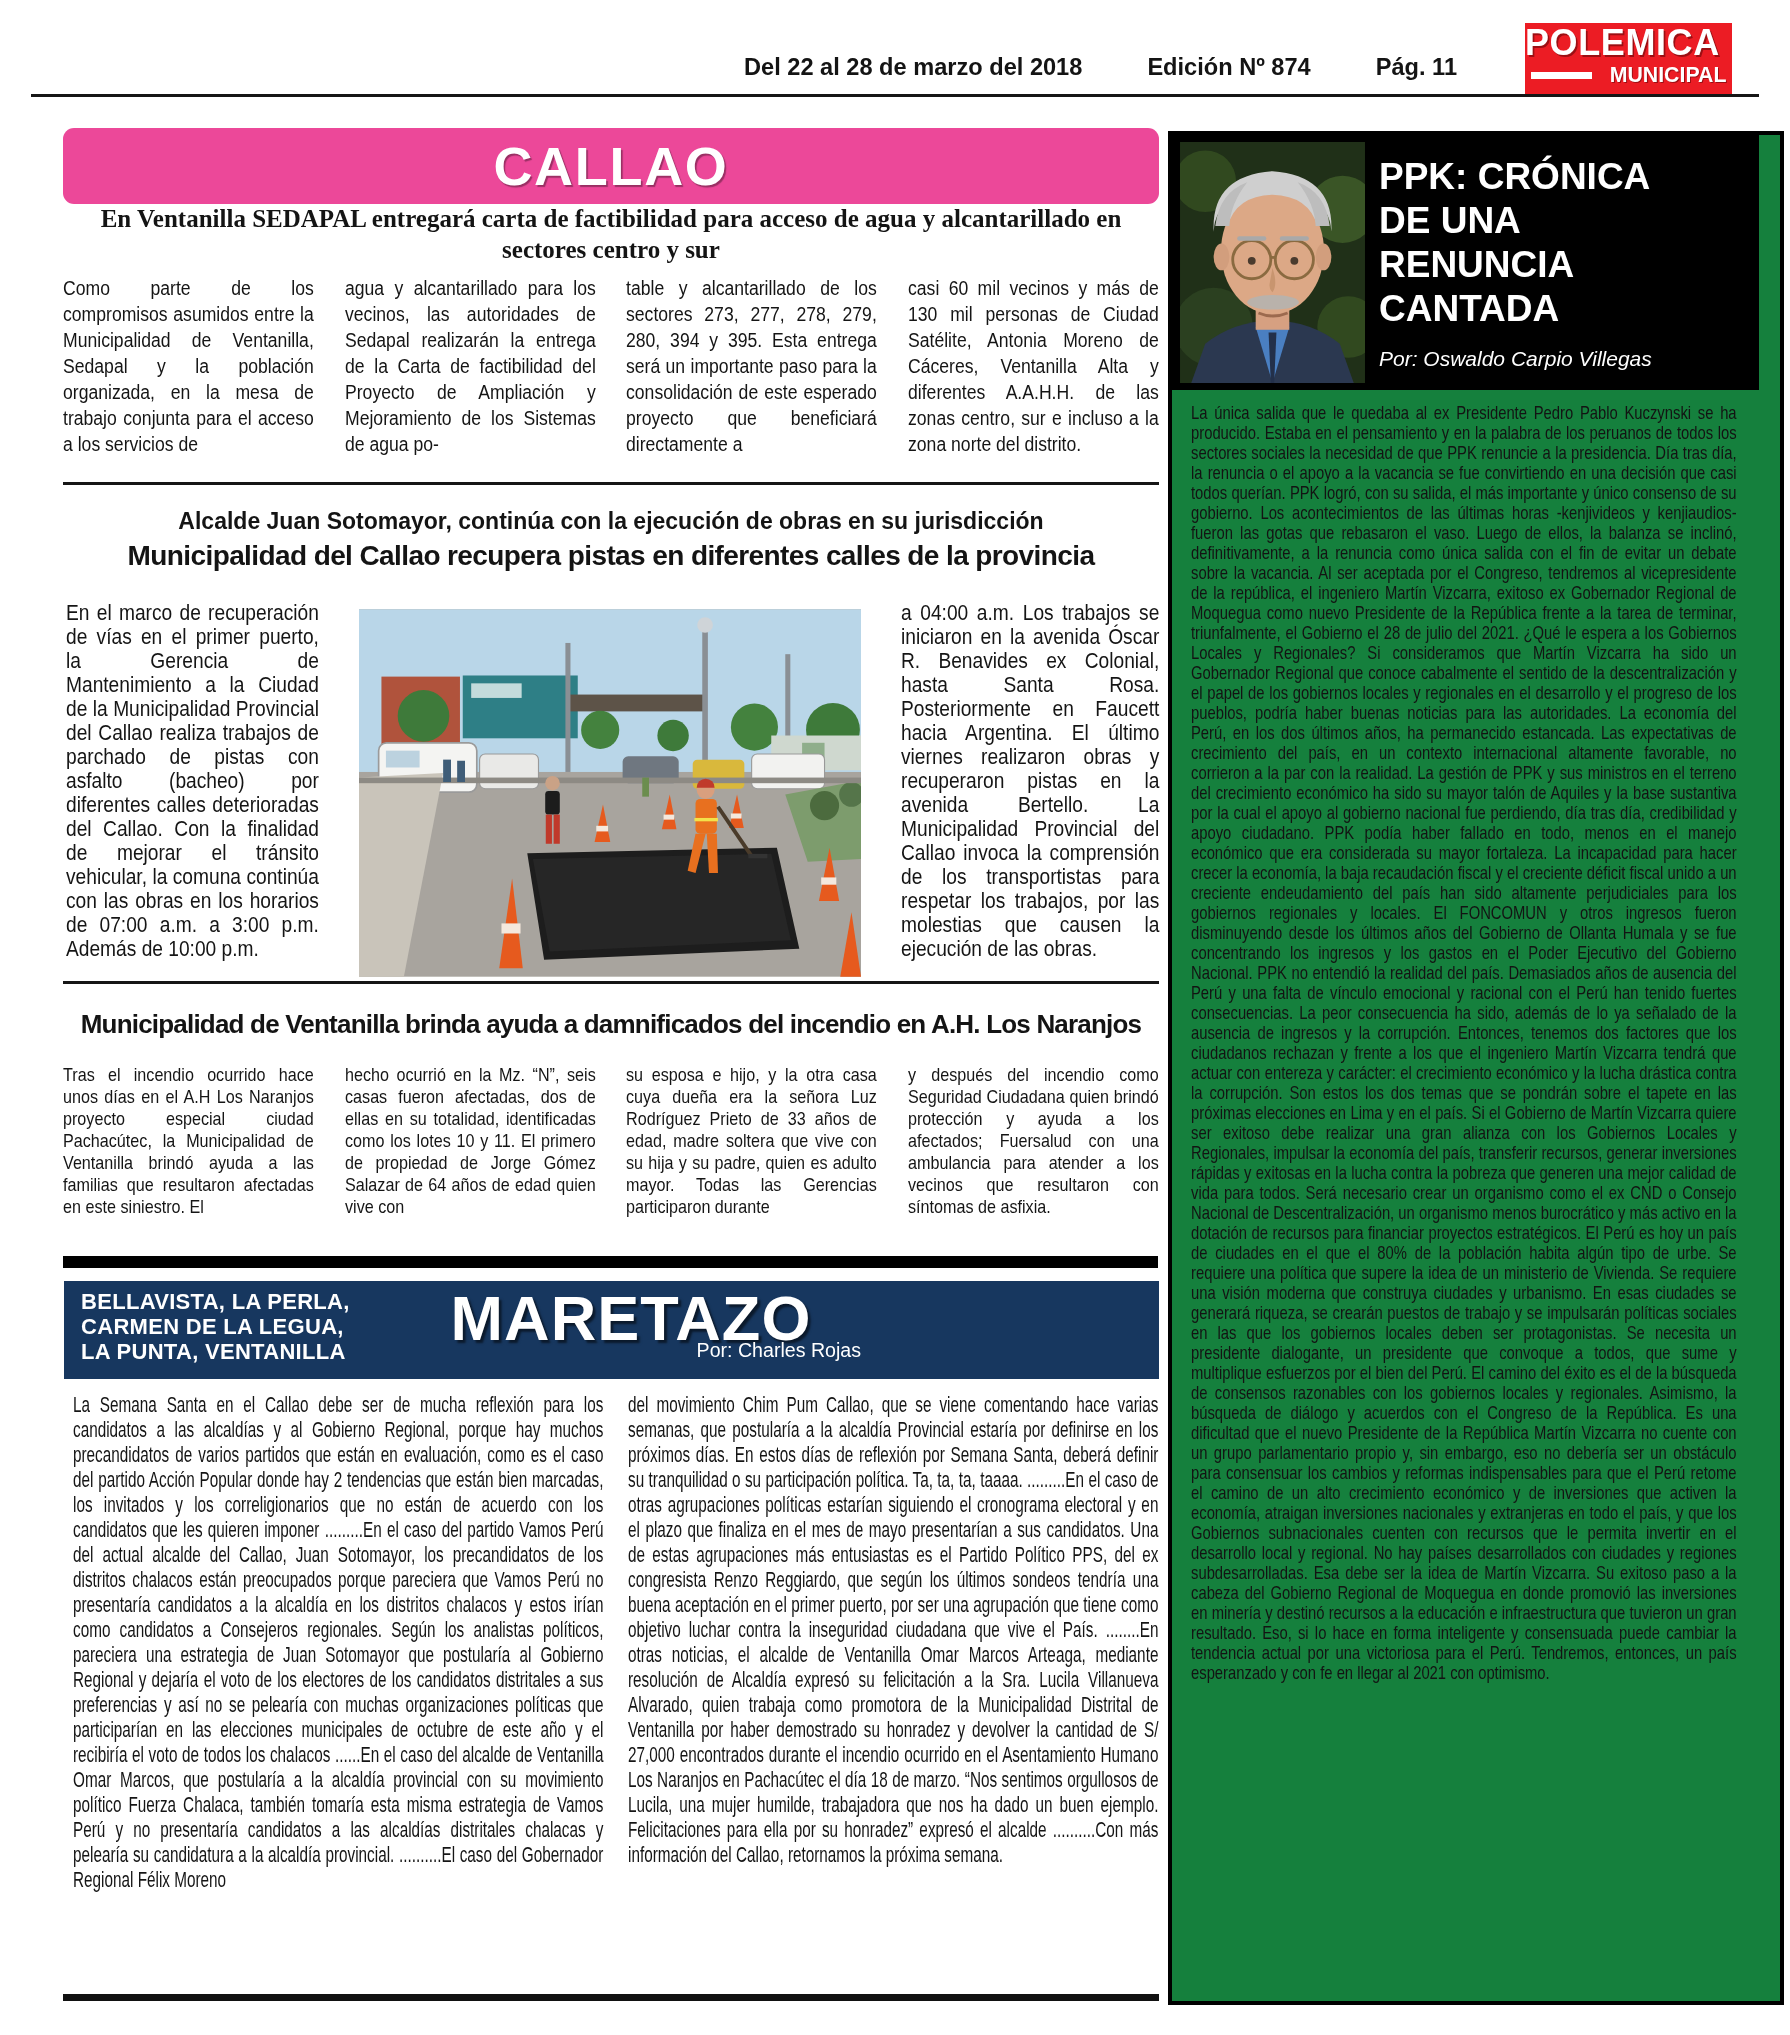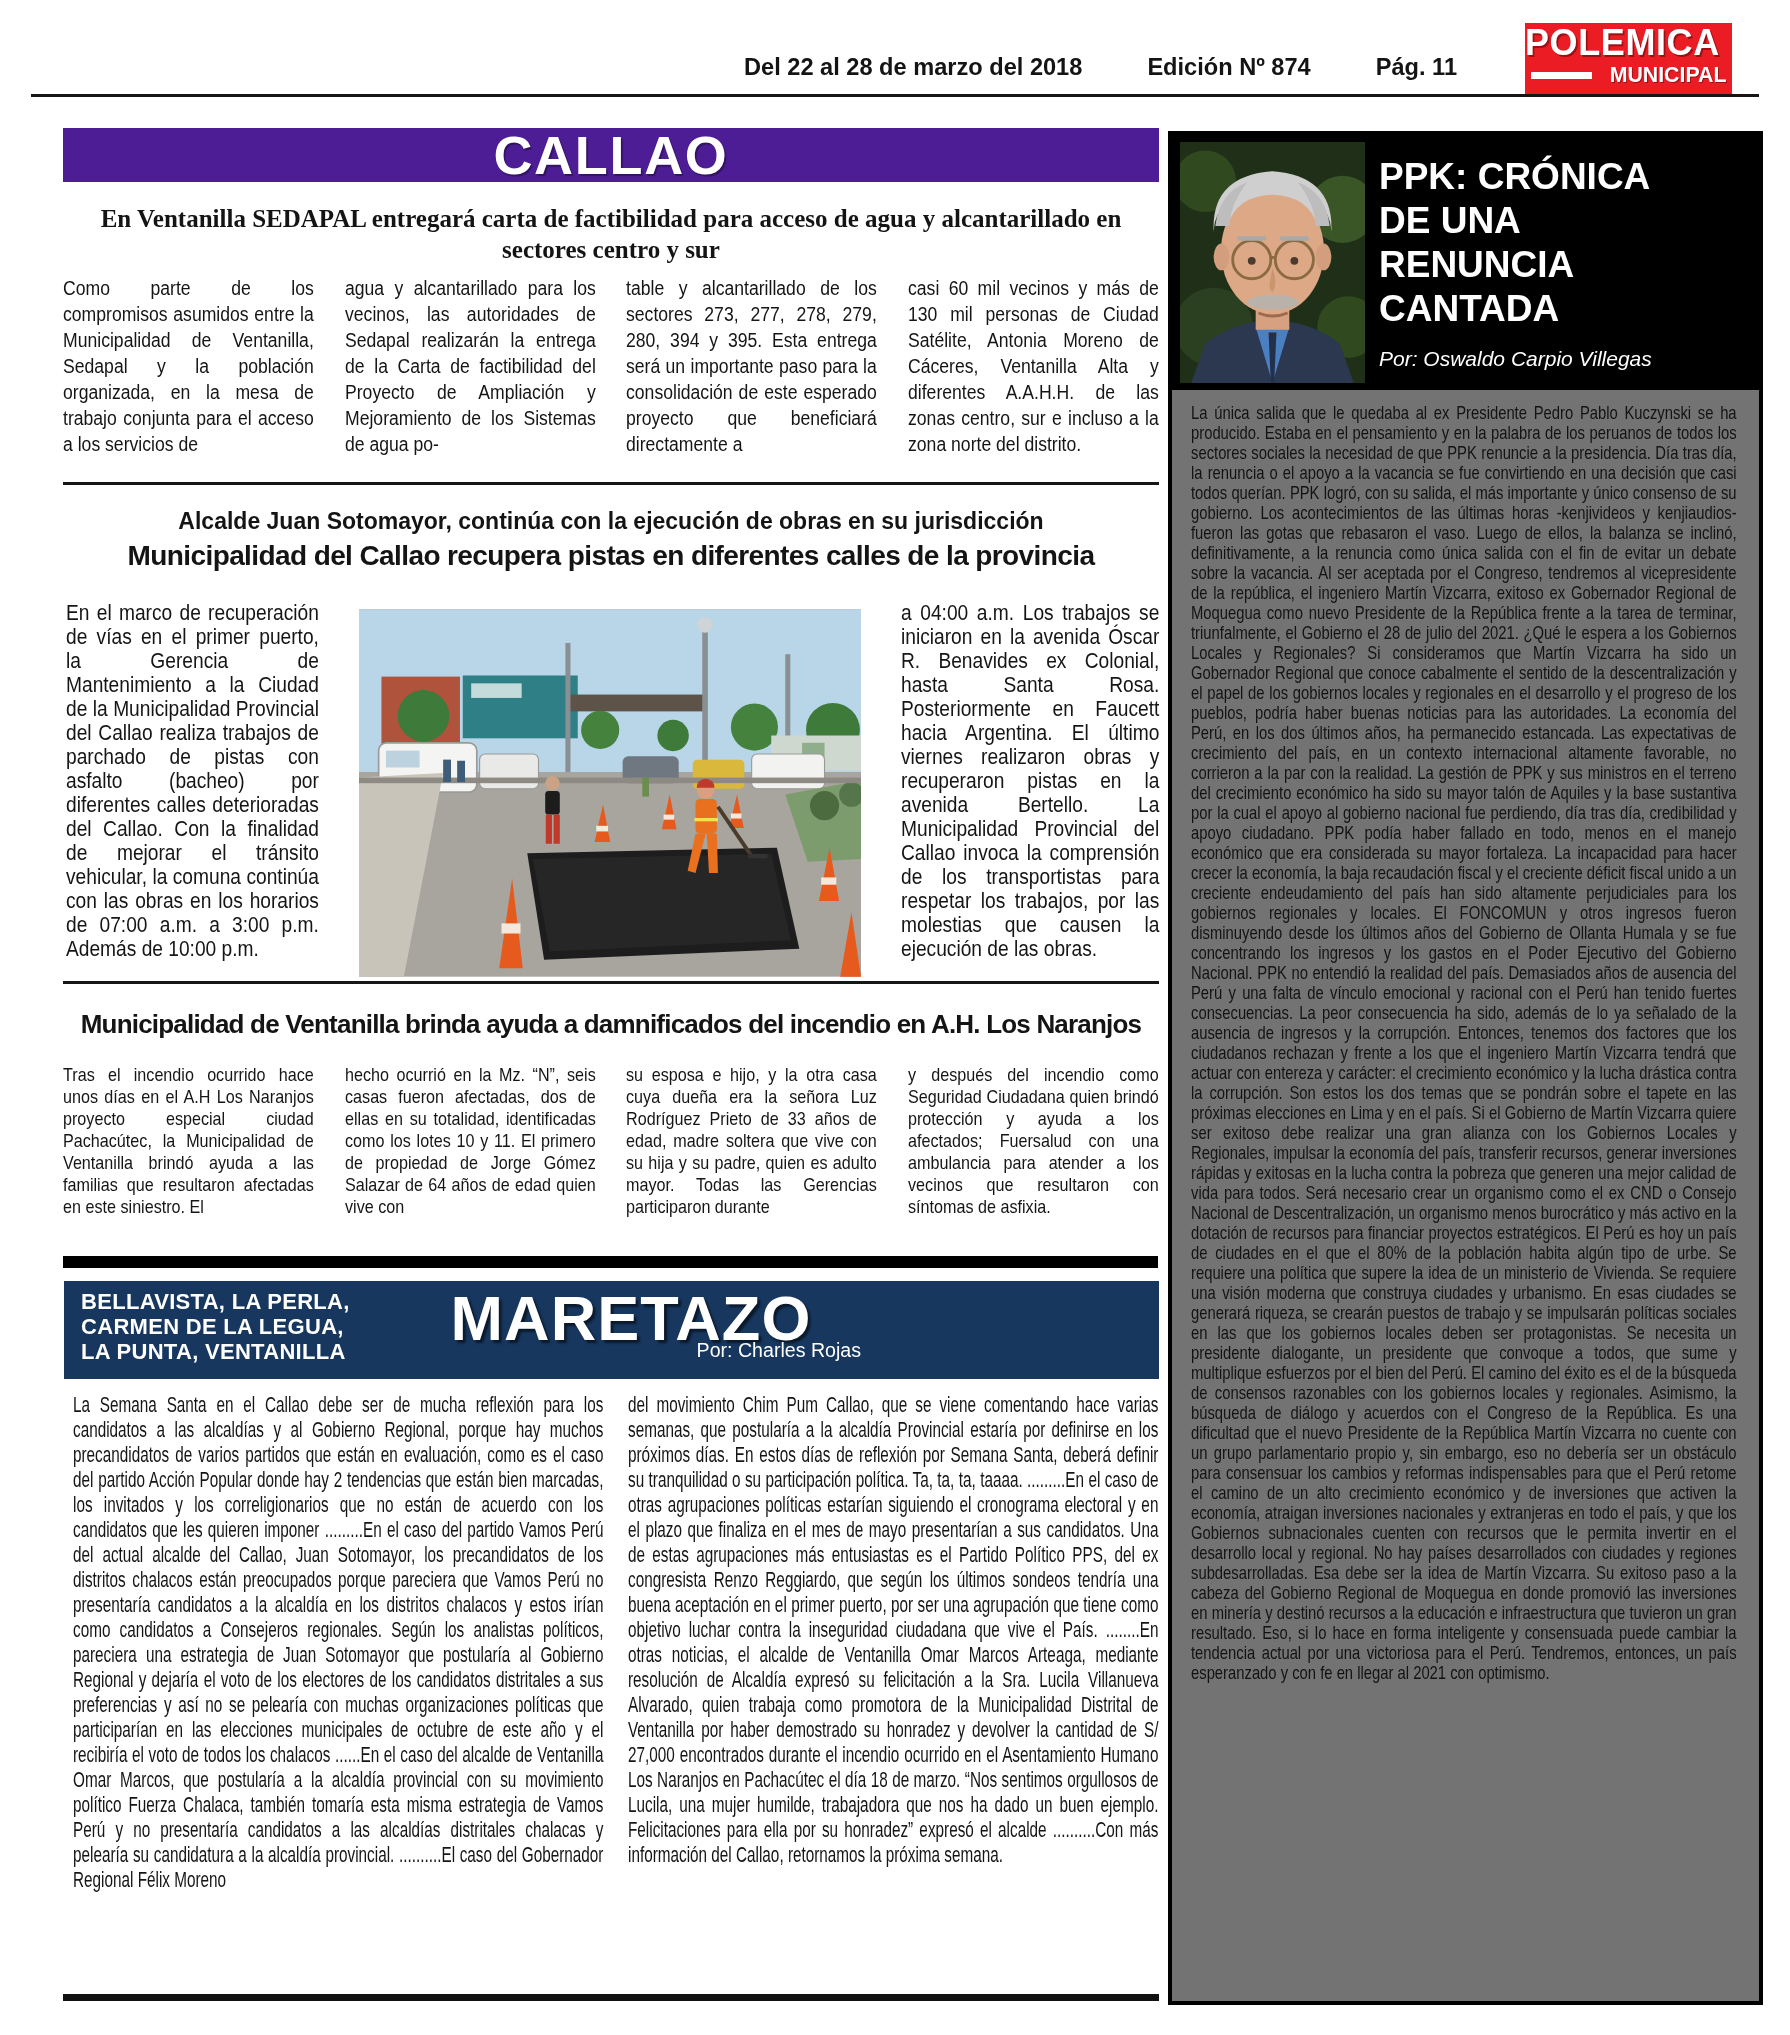--- a/index.html
+++ b/index.html
@@ -11,23 +11,23 @@
   .hdr-meta{left:744px;top:54px;display:flex;gap:65px;font-weight:bold;font-size:23.6px;white-space:nowrap;}
   .logo{left:1525px;top:22.5px;width:207px;height:72px;background:#ec1c24;color:#fff;box-sizing:border-box;padding-top:2.2px;}
   .logo-top{font-size:36px;font-weight:bold;text-align:left;letter-spacing:0.6px;line-height:1.0;
     text-shadow:1.7px 1.7px 0 rgba(60,0,0,.45);}
   .logo-bottom{display:flex;align-items:center;justify-content:space-between;gap:6.7px;padding:2.2px 5.6px 0 5.6px;}
   .logo-dash{width:61px;height:6.7px;background:#fff;display:inline-block;}
   .logo-sub{font-size:21.3px;font-weight:bold;text-shadow:1.1px 1.1px 0 rgba(60,0,0,.45);}
   .hdr-rule{left:31px;top:94px;width:1728px;height:3.4px;background:#161616;}
 
   
-  .callao{left:63px;top:128px;width:1096px;height:54px;background:#4c1d95;color:#fff;
+  .callao{left:63px;top:128px;width:1096px;height:76px;background:#ec4899;color:#fff;
     display:flex;align-items:center;justify-content:center;font-size:54px;font-weight:bold;letter-spacing:1.7px;
-    text-shadow:1.7px 1.7px 1.1px rgba(0,0,0,.35);}
+    text-shadow:1.7px 1.7px 1.1px rgba(0,0,0,.35);border-radius:11px;}
   .rule{background:#161616;height:2.8px;}
   .blackbar{left:63px;top:1256px;width:1095px;height:12.3px;background:#000;}
   .maret{left:64px;top:1281px;width:1095px;height:98px;background:#17375f;color:#fff;}
   .maret-districts{position:absolute;left:17px;top:7.9px;font-size:22px;line-height:25px;font-weight:bold;letter-spacing:0.3px;}
   .maret-title{position:absolute;left:337px;top:1.1px;width:460px;text-align:center;font-size:63px;font-weight:bold;
     letter-spacing:1.1px;text-shadow:2.8px 2.8px 2.2px rgba(0,0,0,.55);}
   .maret-byline{position:absolute;left:438px;top:58px;width:359px;text-align:right;font-size:19.6px;}
   .botrule{left:63px;top:1994px;width:1096px;height:6.7px;background:#111;}
 
   
@@ -40,21 +40,21 @@
   .jcol{position:absolute;text-align:justify;transform-origin:0 0;color:#151515;}
   .a1c{top:275px;width:285px;transform:scaleX(0.88);font-size:20px;line-height:26px;}
   .a2c{top:601px;font-size:21.3px;line-height:24px;transform:scaleX(0.9);}
   .a3c{top:1064px;width:295px;transform:scaleX(0.85);font-size:19px;line-height:22px;}
   .mcol{top:1392px;width:780px;transform:scaleX(0.68);font-size:22.5px;line-height:25px;}
 
   
   .photo2{left:359px;top:609px;width:502px;height:368px;}
 
   
-  .ppk-box{left:1168px;top:131px;width:587px;height:1866px;border:4.5px solid #000;background:#737373;}
+  .ppk-box{left:1168px;top:131px;width:587px;height:1866px;border:4.5px solid #000;background:#15803d;padding-left:21px;}
   .ppk-head{position:absolute;left:0;top:0;width:587px;height:255px;background:#000;color:#fff;}
   .ppk-photo{position:absolute;left:7.9px;top:6.7px;width:185px;height:241px;}
   .ppk-title{position:absolute;left:207px;top:20px;width:314px;font-size:37px;line-height:44px;font-weight:bold;letter-spacing:0px;}
   .ppk-byline{position:absolute;left:207px;top:212px;width:348px;font-size:21px;font-style:italic;}
   .ppk-body{position:absolute;left:19px;top:268px;width:682px;transform:scaleX(0.8);transform-origin:0 0;
     font-size:18.5px;line-height:20px;text-align:justify;color:#131313;}
 </style>
 </head>
 <body>
 

